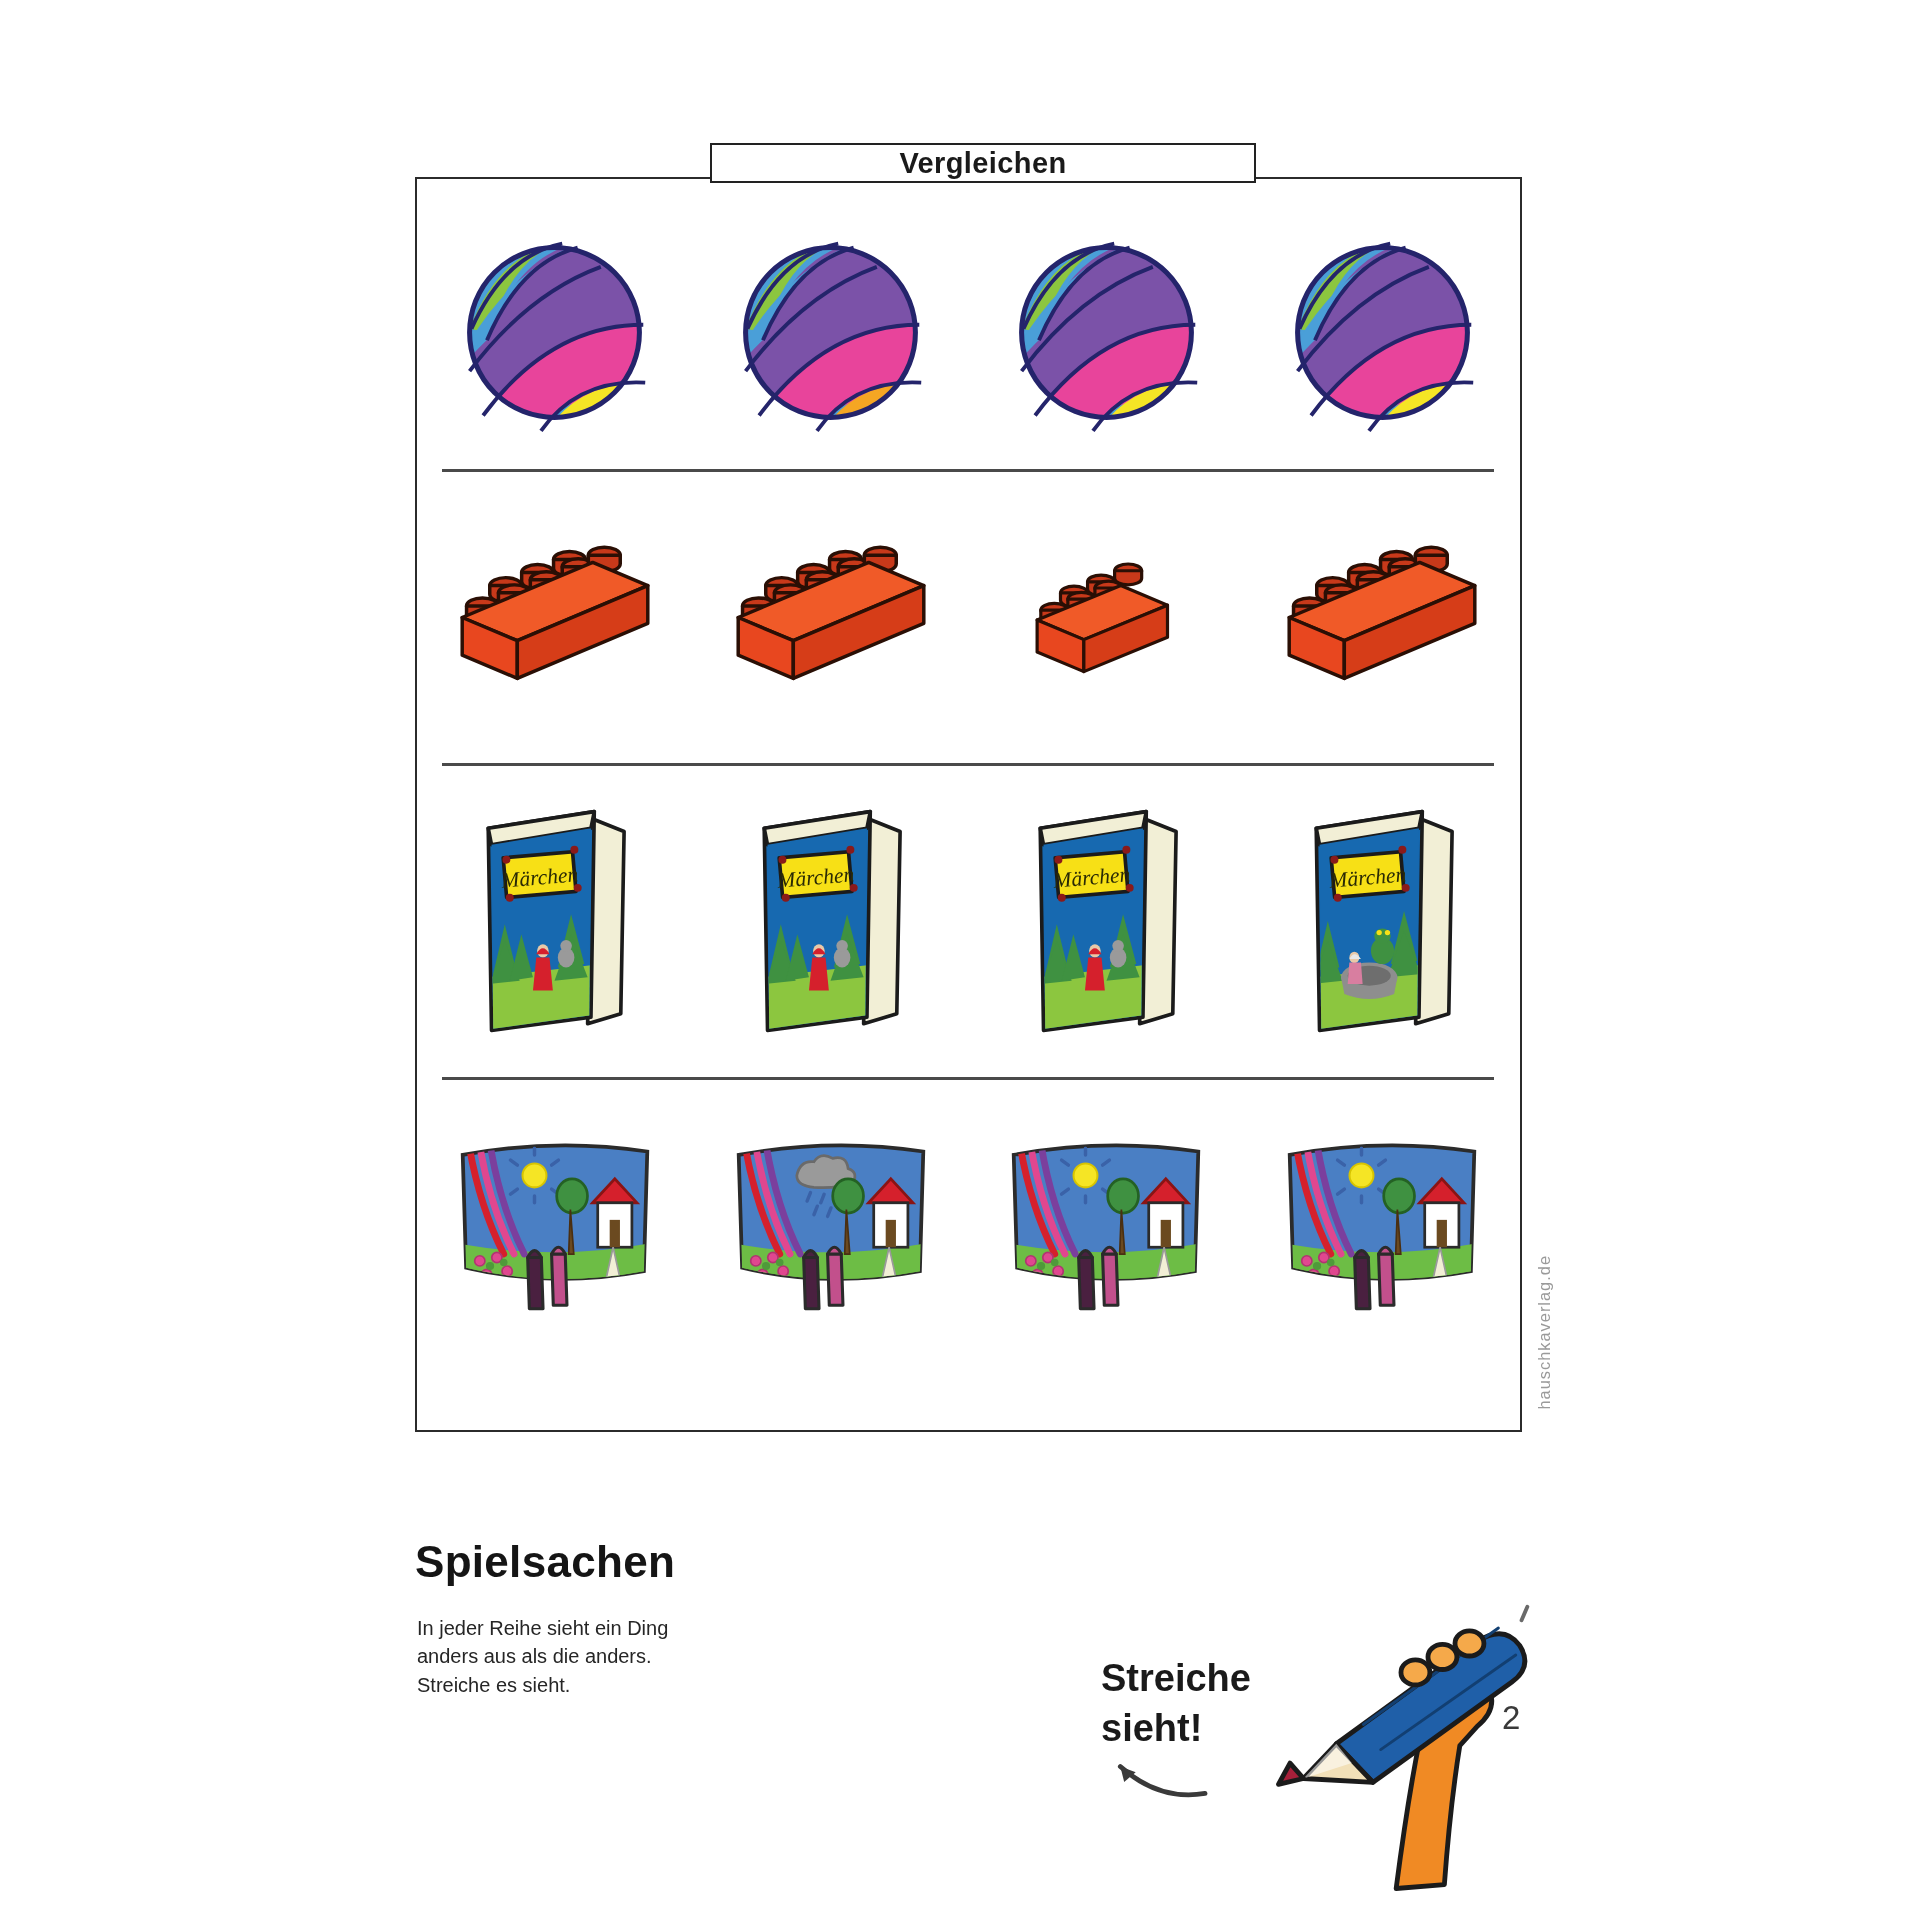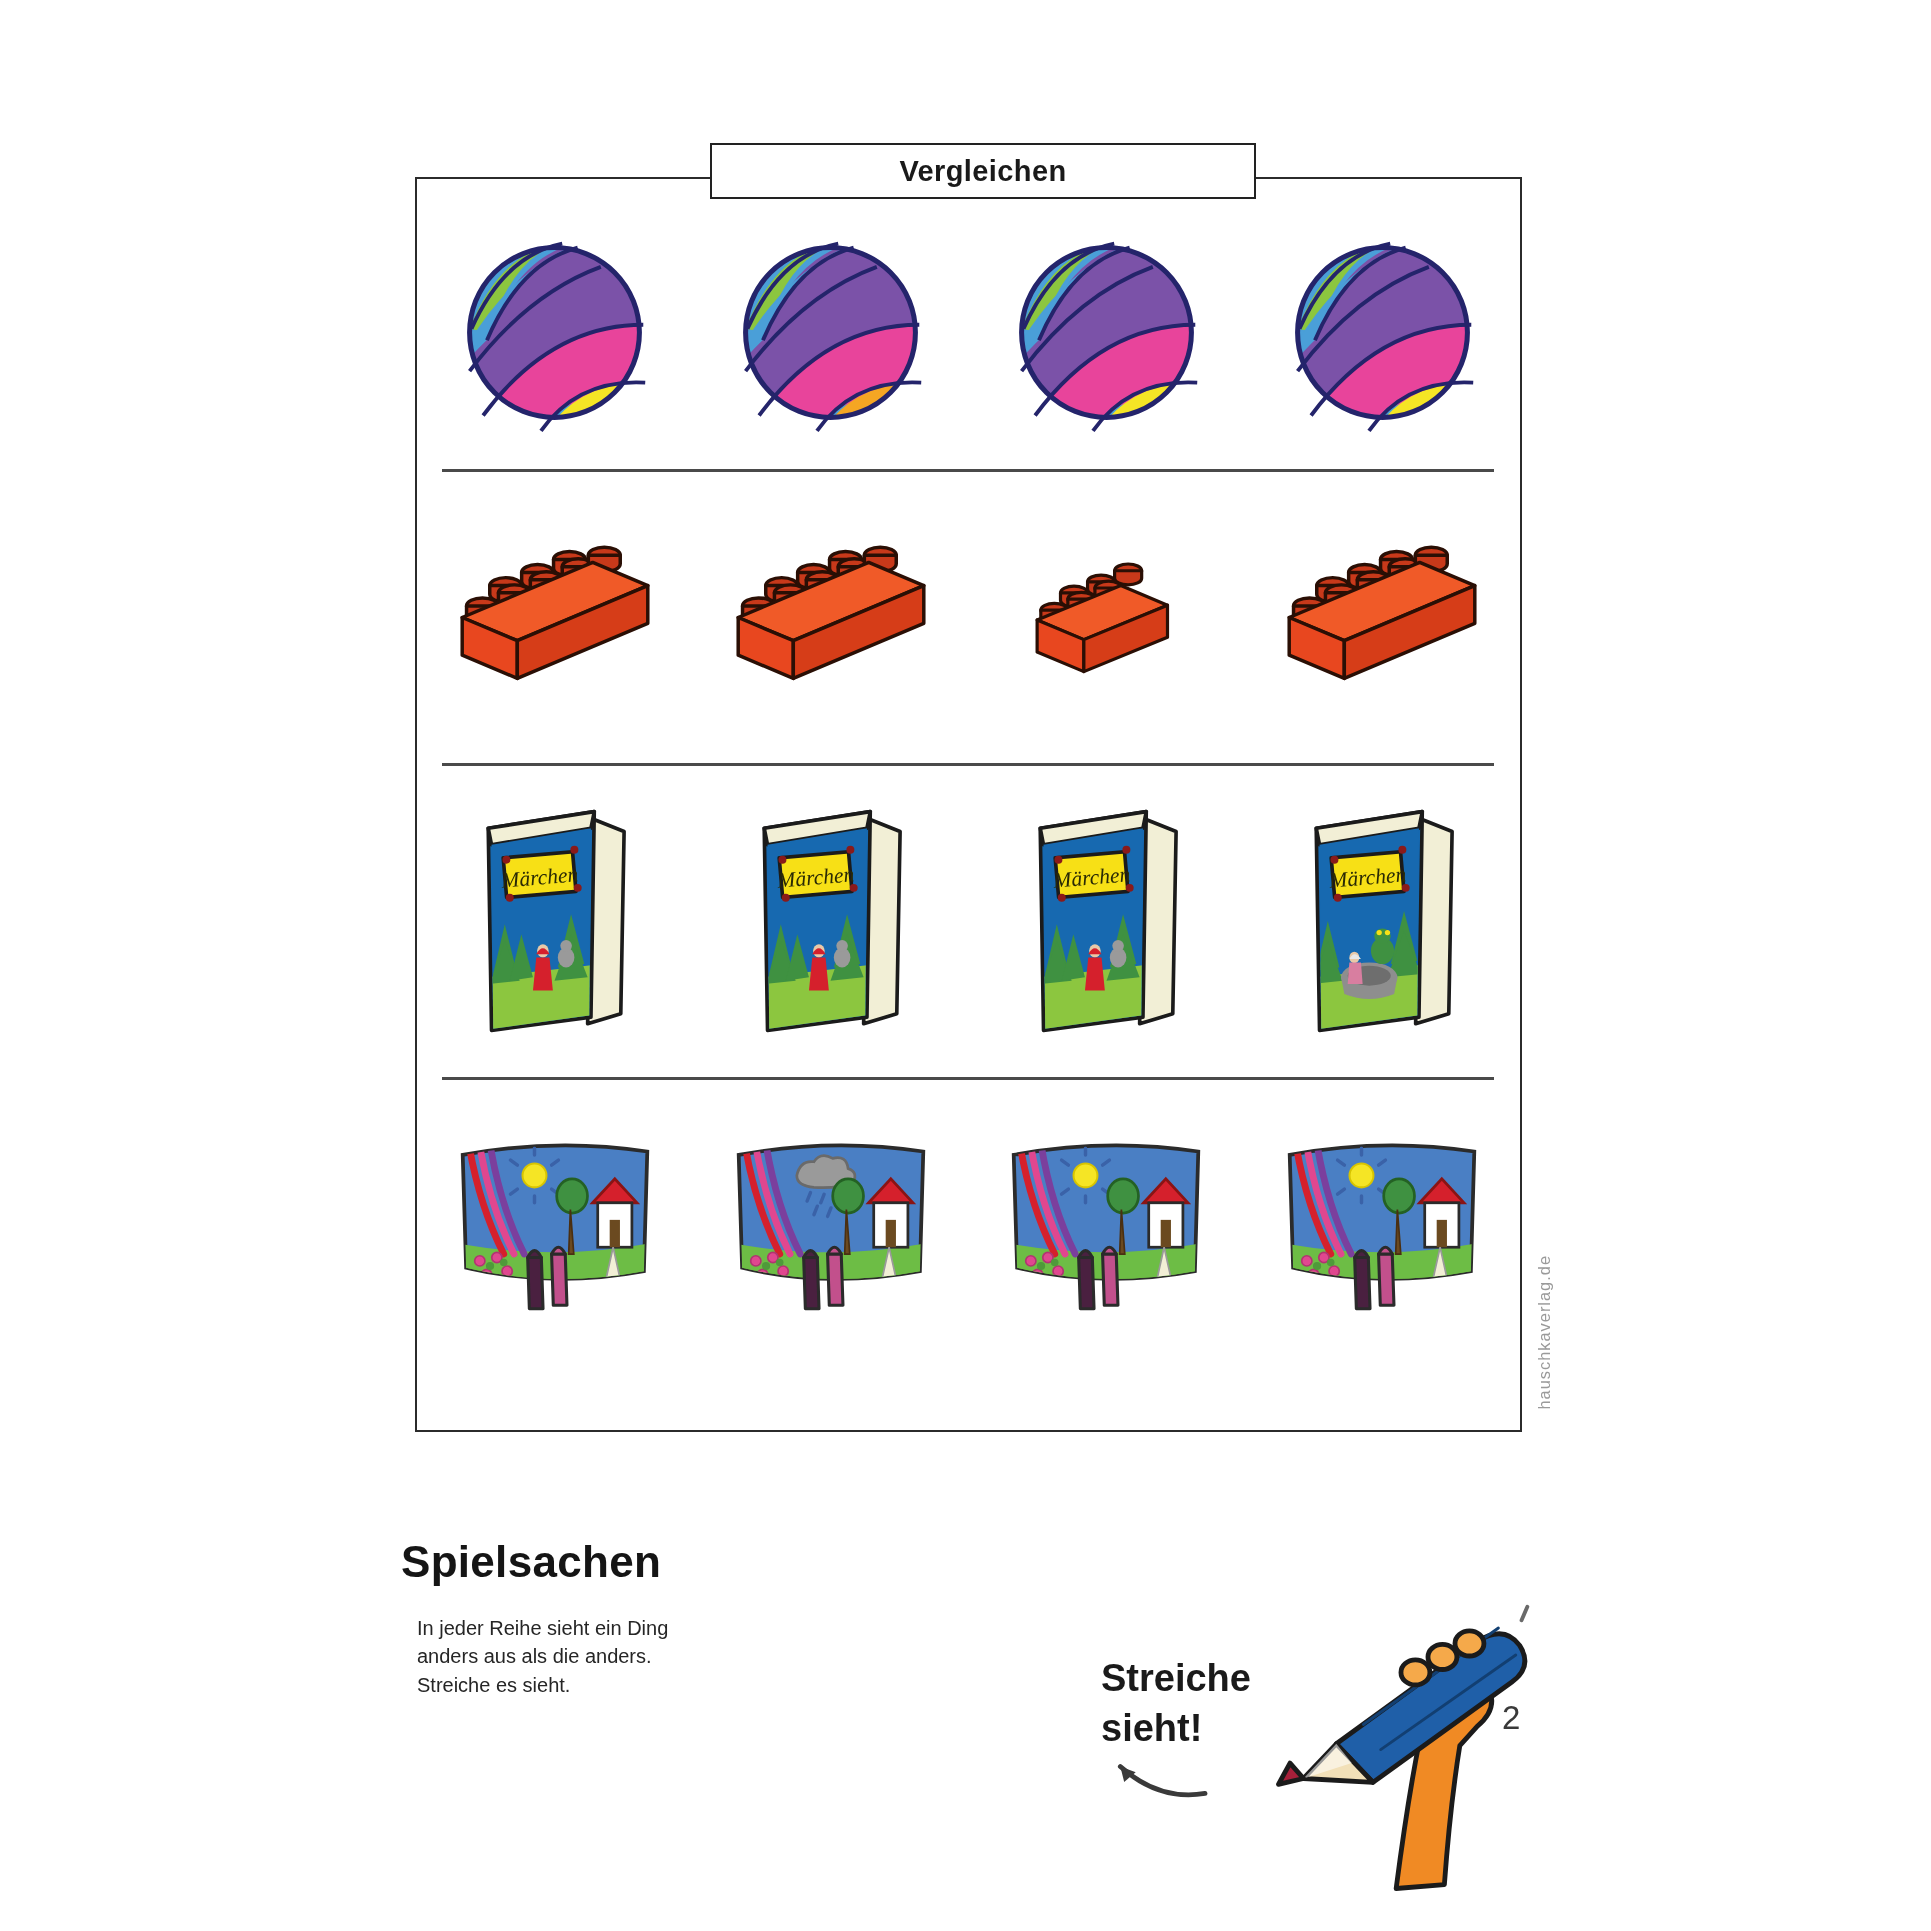--- a/index.html
+++ b/index.html
@@ -9,21 +9,21 @@
     -webkit-font-smoothing:antialiased;
   }
   .page{position:absolute;inset:0;background:#fff;}
 
   
   #frame{
     position:absolute;left:415px;top:177px;width:1107px;height:1255px;
     border:2.9px solid #2b2b2b;box-sizing:border-box;background:#fff;
   }
   #titleTab{
-    position:absolute;left:710px;top:143px;width:546px;height:56px;
+    position:absolute;left:710px;top:143px;width:546px;height:40px;
     border:2.9px solid #222;box-sizing:border-box;background:#fff;
     display:flex;align-items:center;justify-content:center;z-index:6;
   }
   #titleTab .t{font-size:29px;font-weight:bold;color:#1a1a1a;letter-spacing:0.4px;}
 
   .divider{position:absolute;left:25px;width:1052px;height:2.9px;background:#4a4a4a;}
   .d1{top:290px;} .d2{top:584px;} .d3{top:898px;}
 
   .row{position:absolute;left:0;width:100%;display:flex;
        align-items:center;justify-content:space-around;}
@@ -36,21 +36,21 @@
 
   
   #watermark{
     position:absolute;left:1535px;top:1255px;
     font-size:16.4px;color:#9a9a9a;letter-spacing:1px;
     writing-mode:vertical-rl;transform:rotate(180deg);
     white-space:nowrap;
   }
 
   
-  #heading{position:absolute;left:401px;top:1537px;font-size:44px;font-weight:bold;color:#151515;letter-spacing:0.3px;text-align:right;}
+  #heading{position:absolute;left:415px;top:1537px;font-size:44px;font-weight:bold;color:#151515;letter-spacing:0.3px;text-align:right;}
   #instructions{position:absolute;left:417px;top:1614px;font-size:20px;line-height:1.42;color:#262626;}
   #instructions div{white-space:nowrap;}
 
   #callout{position:absolute;left:1101px;top:1653px;font-size:38px;font-weight:bold;
            line-height:1.32;color:#1a1a1a;text-align:left;}
   #pagenum{position:absolute;left:1502px;top:1699px;font-size:33px;color:#3a3a3a;}
 
   svg{display:block;overflow:visible;}
 </style>
 </head>

